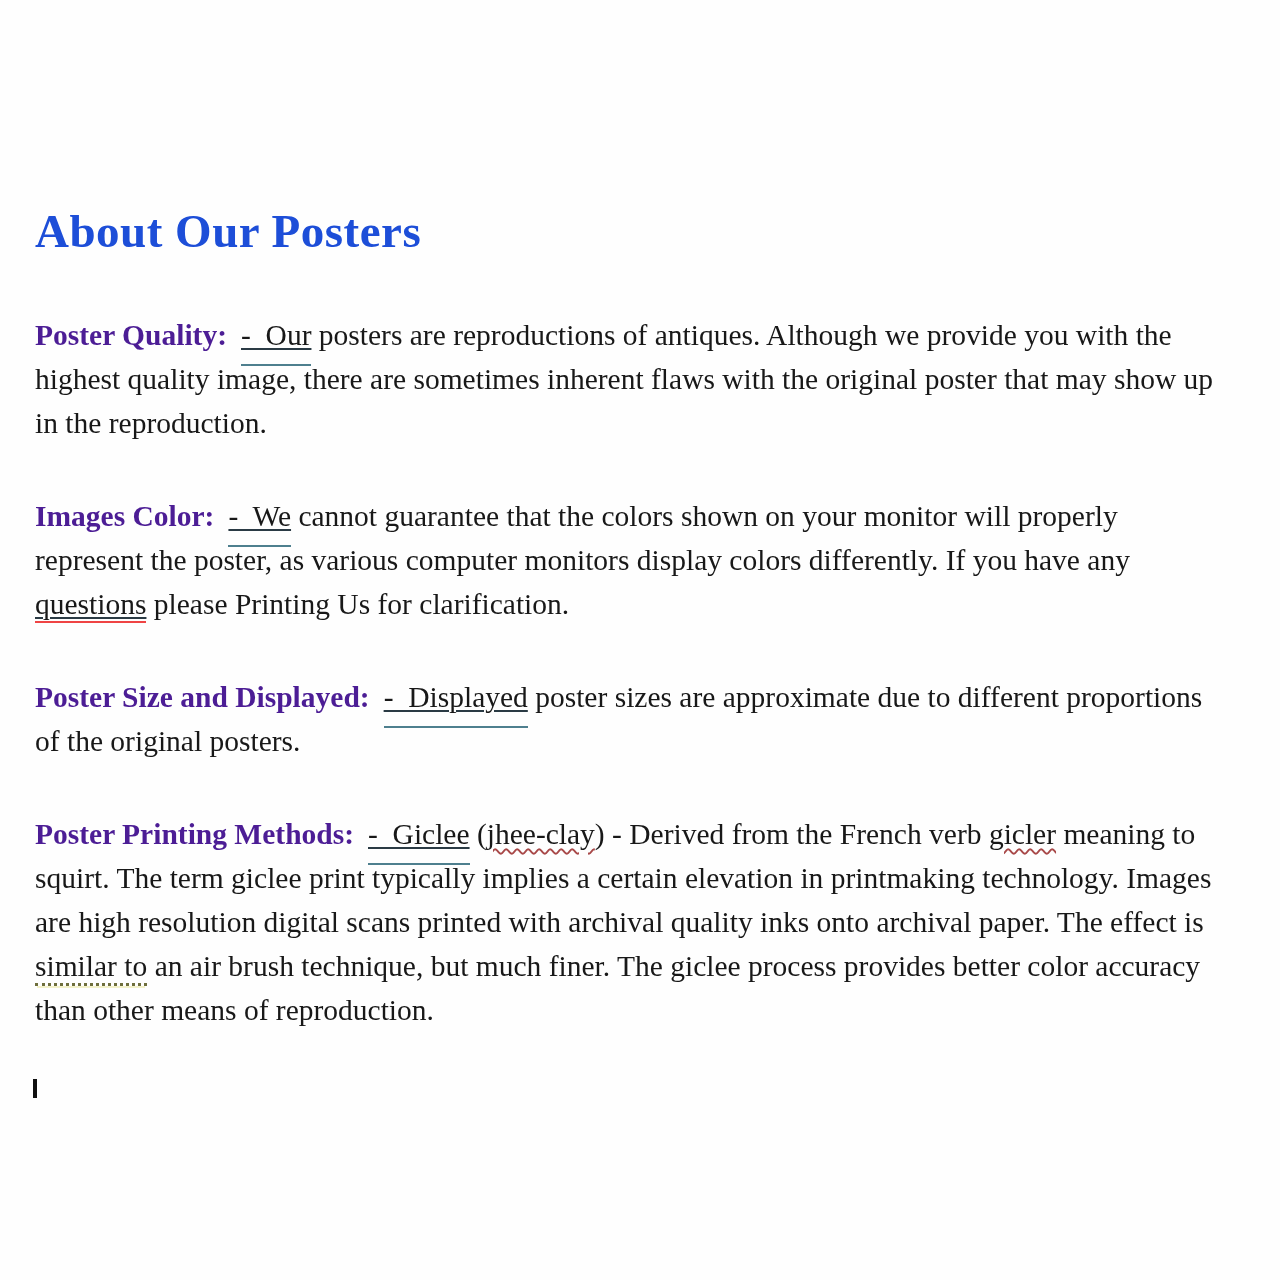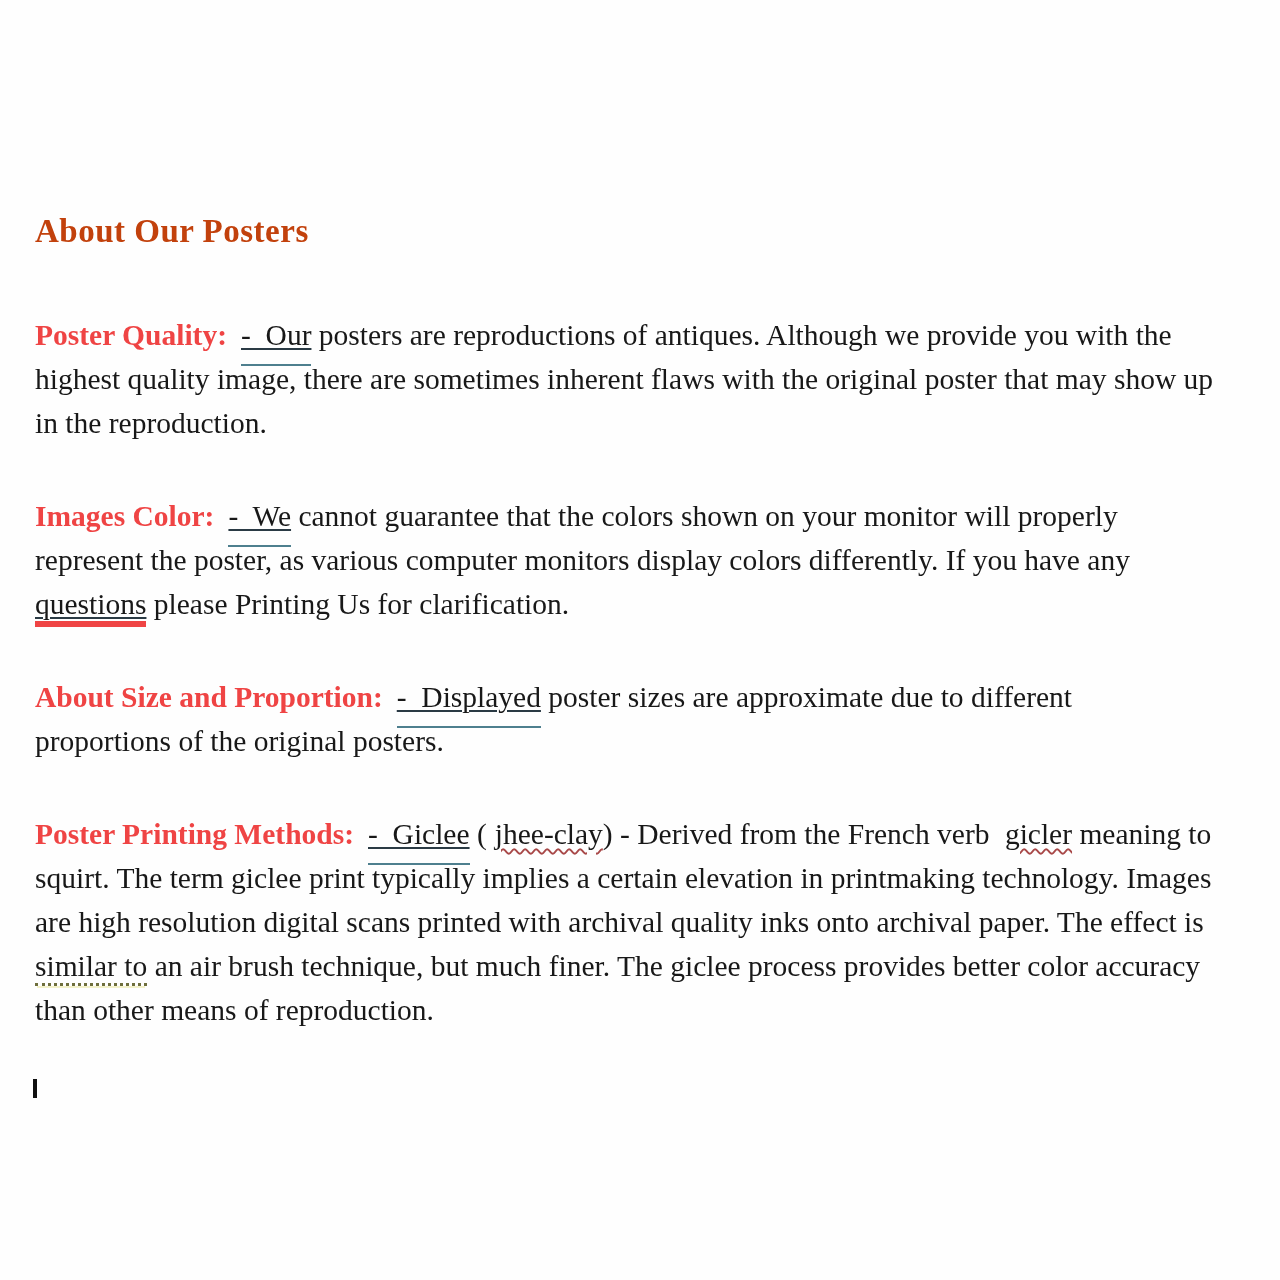--- a/index.html
+++ b/index.html
@@ -18,57 +18,56 @@
     color: #181818;
   }
   .content {
     position: absolute;
     left: 35px;
     top: 0;
     width: 1180px;
   }
   h1.title {
     margin: 203px 0 0 0;
-    font-size: 33px;
+    font-size: 47px;
     line-height: 56px;
     font-weight: bold;
-    color: #c2410c;
+    color: #1d4ed8;
     letter-spacing: 0.5px;
   }
   p.para {
     margin: 49px 0 0 0;
     font-size: 29.5px;
     line-height: 44px;
     color: #181818;
   }
   p.para:first-of-type { margin-top: 54px; }
-  .label { font-weight: bold; color: #ef4444; }
+  .label { font-weight: bold; color: #4c1d95; }
   .lead-link {
     margin-left: 14px;
     text-decoration: underline;
     text-decoration-thickness: 2px;
     text-underline-offset: 3px;
     text-decoration-color: #2a3a44;
     border-bottom: 2px solid #4e7f8e;
     padding-bottom: 13px;
     white-space: pre;
   }
   .inline-link {
     text-decoration: underline;
     text-decoration-thickness: 2px;
     text-underline-offset: 3px;
     text-decoration-color: #2a3a44;
-    border-bottom: 6px solid #ef4444;
+    border-bottom: 2px solid #ef4444;
     padding-bottom: 1px;
   }
   .spell-error {
     text-decoration: underline wavy #a84848;
     text-decoration-thickness: 1.5px;
     text-underline-offset: 4px;
-    margin-left: 8px;
   }
   .grammar-flag {
     border-bottom: 3px dotted #6e6e3c;
     padding-bottom: 1px;
     box-shadow: 0 4px 0 -2px rgba(235, 232, 160, 0.55);
   }
   .cursor-artifact {
     position: absolute;
     left: 33px;
     top: 1079px;
@@ -82,20 +81,20 @@
 
 <div class="page">
   <div class="content">
 
     <h1 class="title">About Our Posters</h1>
 
     <p class="para"><span class="label">Poster Quality:</span><span class="lead-link">-&nbsp; Our</span><span> posters are reproductions of antiques. Although we provide you with the highest quality image, there are sometimes inherent flaws with the original poster that may show up in the reproduction.</span></p>
 
     <p class="para"><span class="label">Images Color:</span><span class="lead-link">-&nbsp; We</span><span> cannot guarantee that the colors shown on your monitor will properly represent the poster, as various computer monitors display colors differently. If you have any </span><span class="inline-link">questions</span><span> please Printing Us for clarification.</span></p>
 
-    <p class="para"><span class="label">About Size and Proportion:</span><span class="lead-link">-&nbsp; Displayed</span><span> poster sizes are approximate due to different proportions of the original posters.</span></p>
+    <p class="para"><span class="label">Poster Size and Displayed:</span><span class="lead-link">-&nbsp; Displayed</span><span> poster sizes are approximate due to different proportions of the original posters.</span></p>
 
     <p class="para"><span class="label">Poster Printing Methods:</span><span class="lead-link">-&nbsp; Giclee</span><span> (</span><span class="spell-error">jhee-clay</span><span>) - Derived from the French verb </span><span class="spell-error">gicler</span><span> meaning to squirt. The term giclee print typically implies a certain elevation in printmaking technology. Images are high resolution digital scans printed with archival quality inks onto archival paper. The effect is </span><span class="grammar-flag">similar to</span><span> an air brush technique, but much finer. The giclee process provides better color accuracy than other means of reproduction.</span></p>
 
   </div>
 
   <div class="cursor-artifact"></div>
 </div>
 
 </body></html>

